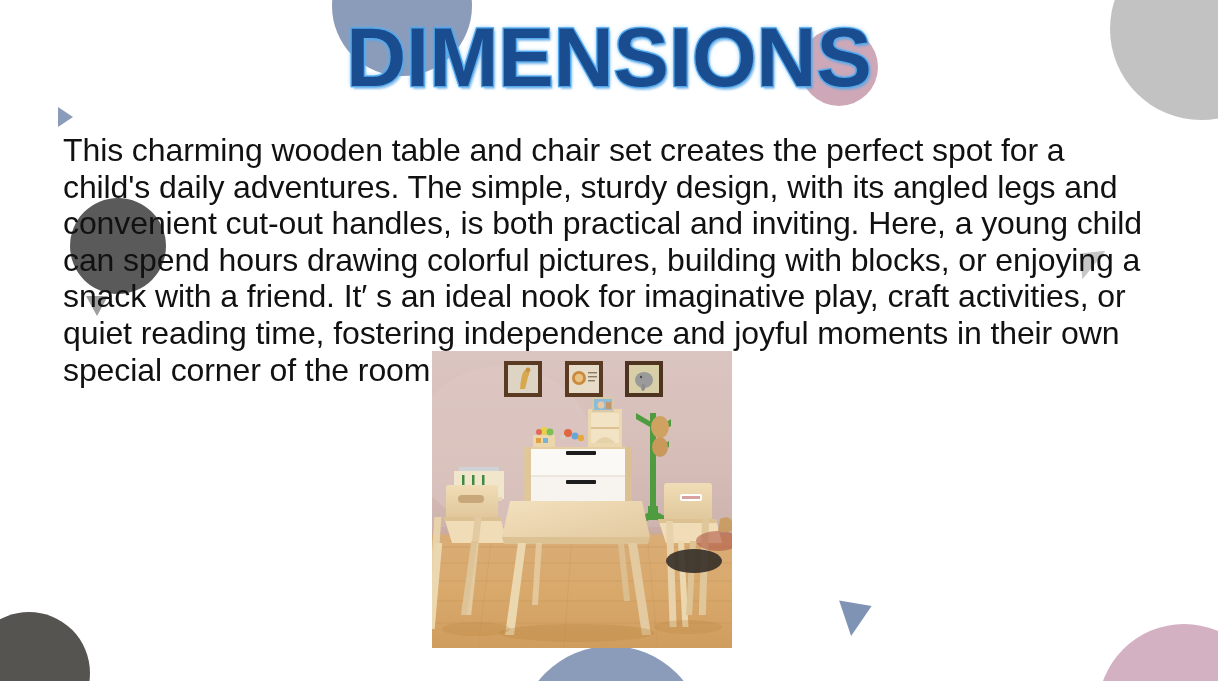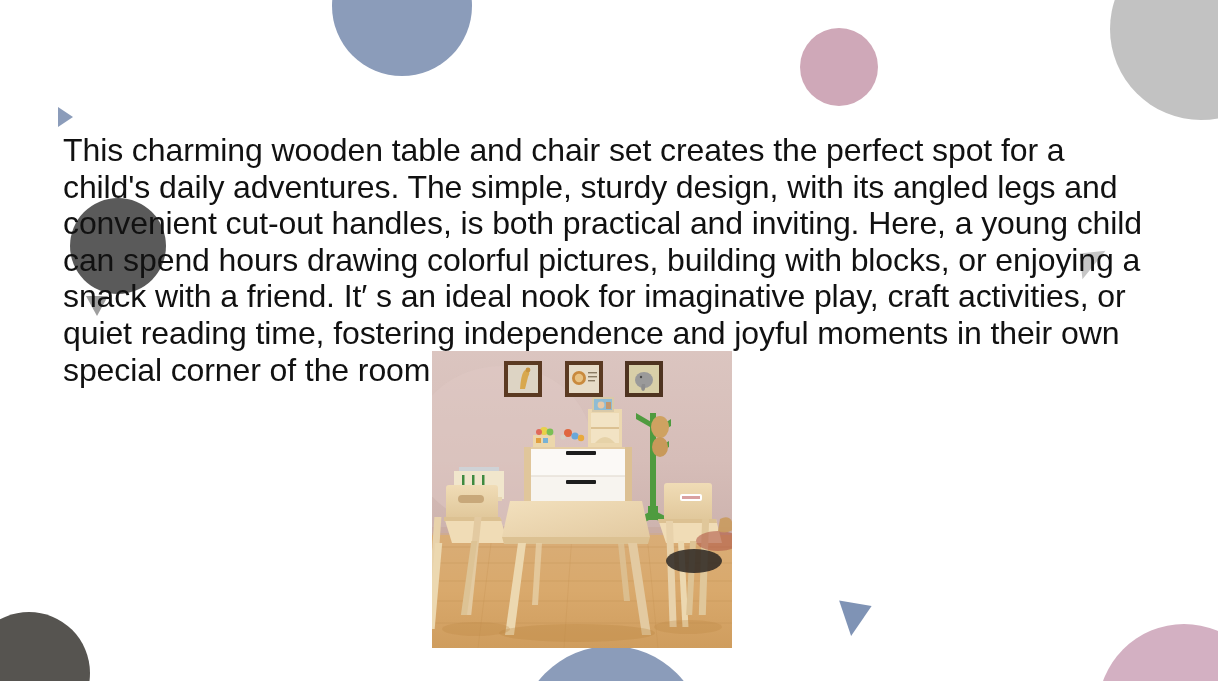--- a/index.html
+++ b/index.html
@@ -200,20 +200,21 @@
     <div class="circle circle-bottom-left"></div>
     <div class="circle circle-bottom-center"></div>
     <div class="circle circle-bottom-right"></div>
 
     <div class="tri tri-topleft"></div>
     <div class="tri tri-right"></div>
     <div class="tri tri-left-small"></div>
     <div class="tri tri-bottom"></div>
   </div>
 
+  <div class="title">DIMENSIONS</div>
 
   <div class="body-text">This charming wooden table and chair set creates the perfect spot for a child's daily adventures. The simple, sturdy design, with its angled legs and convenient cut-out handles, is both practical and inviting. Here, a young child can spend hours drawing colorful pictures, building with blocks, or enjoying a snack with a friend. It′  s an ideal nook for imaginative play, craft activities, or quiet reading time, fostering independence and joyful moments in their own special corner of the room.</div>
 
   <div class="photo-wrap">
     <svg viewBox="0 0 300 297" xmlns="http://www.w3.org/2000/svg">
       <defs>
         <linearGradient id="wallGrad" x1="0" y1="0" x2="0" y2="1">
           <stop offset="0%" stop-color="#dbc5c0"></stop>
           <stop offset="60%" stop-color="#d6bdb8"></stop>
           <stop offset="100%" stop-color="#cdb3ae"></stop>

